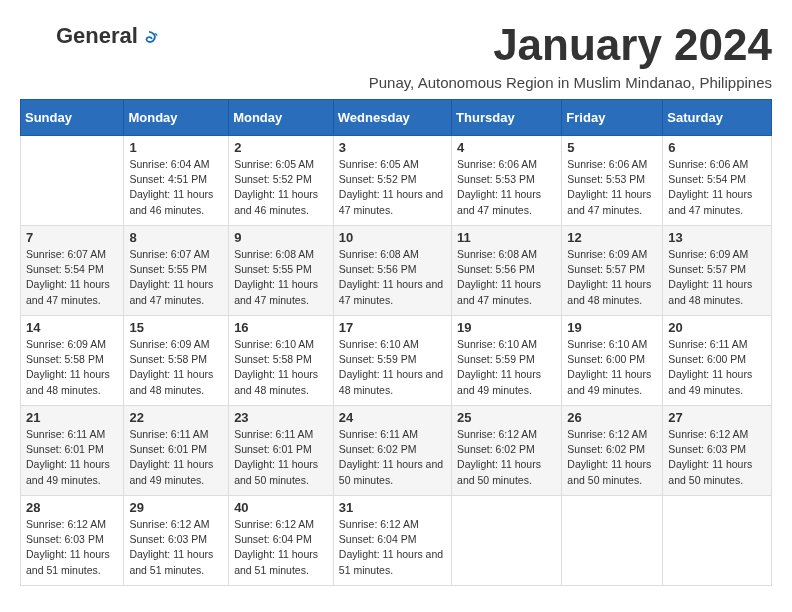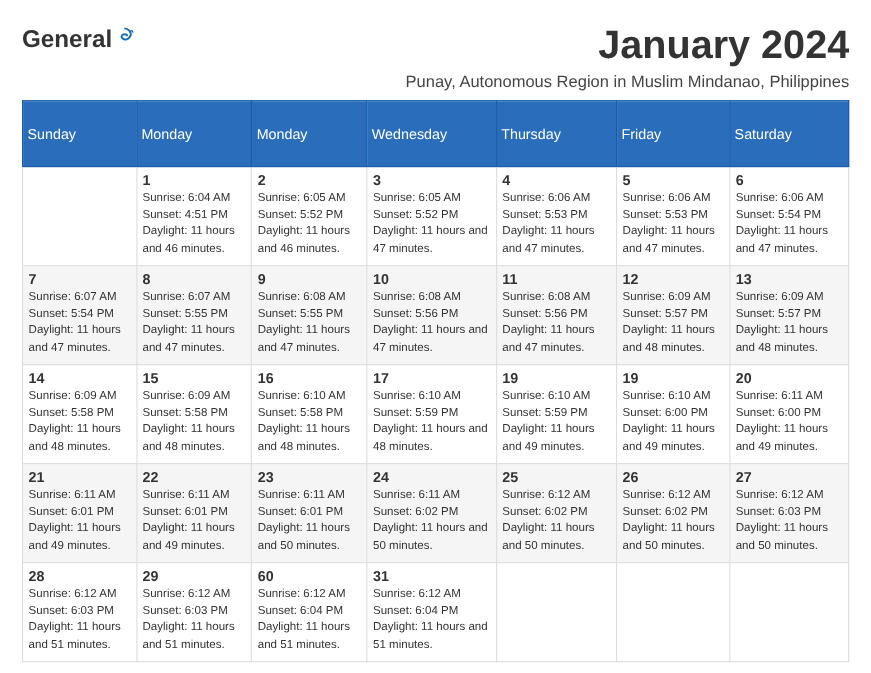--- a/index.html
+++ b/index.html
@@ -27,21 +27,21 @@
       color: #333;
       line-height: 1.1;
     }
     .logo-blue { color: #1a6faf; }
     .logo-icon {
       width: 18px;
       height: 18px;
       margin-left: 2px;
     }
     .month-title {
-      font-size: 36px;
+      font-size: 44px;
       font-weight: bold;
       color: #333;
       text-align: left;
       margin-left: 26px;
     }
     .subtitle {
       text-align: right;
       font-size: 15px;
       color: #444;
       margin-bottom: 8px;
@@ -49,24 +49,24 @@
     table {
       width: 100%;
       border-collapse: collapse;
       font-size: 11px;
     }
     thead tr {
       background-color: #2a6ebb;
       color: white;
     }
     thead th {
-      padding: 22px 4px;
+      padding: 10px 4px;
       text-align: left;
       font-size: 13px;
-      font-weight: normal;
+      font-weight: bold;
       border: 1px solid #1a5aaa;
     }
     tbody tr {
       vertical-align: top;
     }
     tbody tr:nth-child(odd) { background: #fff; }
     tbody tr:nth-child(even) { background: #f5f5f5; }
     td {
       border: 1px solid #ddd;
       padding: 4px 5px;
@@ -86,21 +86,21 @@
       line-height: 1.45;
     }
     .empty-cell { background: #fff; }
   </style>
 </head>
 <body>
 
 <div class="header">
   <div class="logo">
     <div>
-      <div style="display:flex;align-items:flex-start;">
+      <div style="display:flex;align-items:flex-end;margin-left:36px;">
         <span class="logo-text">General</span>
         <svg class="logo-icon" viewBox="0 0 20 20">
           <path d="M10 2 C14 2 18 6 16 10 C14 14 10 14 8 12 C6 10 8 8 10 8 C12 8 13 9 13 10" fill="none" stroke="#1a6faf" stroke-width="2"></path>
           <path d="M16 4 C18 3 20 5 19 7" fill="#1a6faf"></path>
         </svg>
       </div>
     </div>
   </div>
   <div class="month-title">January 2024</div>
 </div>
@@ -298,21 +298,21 @@
 Sunset: 6:03 PM
 Daylight: 11 hours and 51 minutes.</div>
         </td>
         <td>
           <div class="day-number">29</div>
           <div class="day-info" style="white-space: pre-line;">Sunrise: 6:12 AM
 Sunset: 6:03 PM
 Daylight: 11 hours and 51 minutes.</div>
         </td>
         <td>
-          <div class="day-number">60</div>
+          <div class="day-number">40</div>
           <div class="day-info" style="white-space: pre-line;">Sunrise: 6:12 AM
 Sunset: 6:04 PM
 Daylight: 11 hours and 51 minutes.</div>
         </td>
         <td>
           <div class="day-number">31</div>
           <div class="day-info" style="white-space: pre-line;">Sunrise: 6:12 AM
 Sunset: 6:04 PM
 Daylight: 11 hours and 51 minutes.</div>
         </td>

